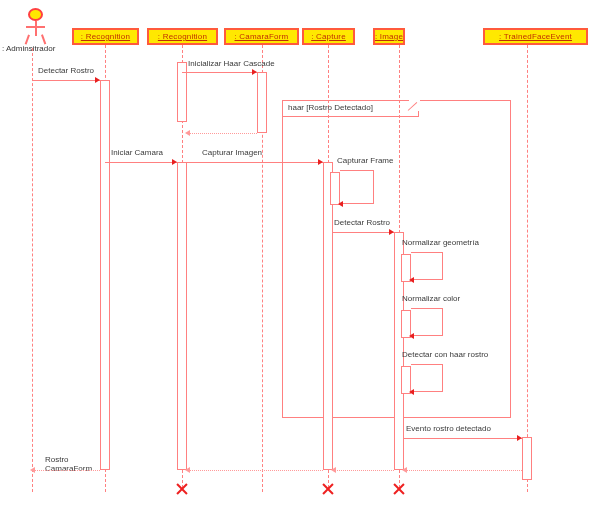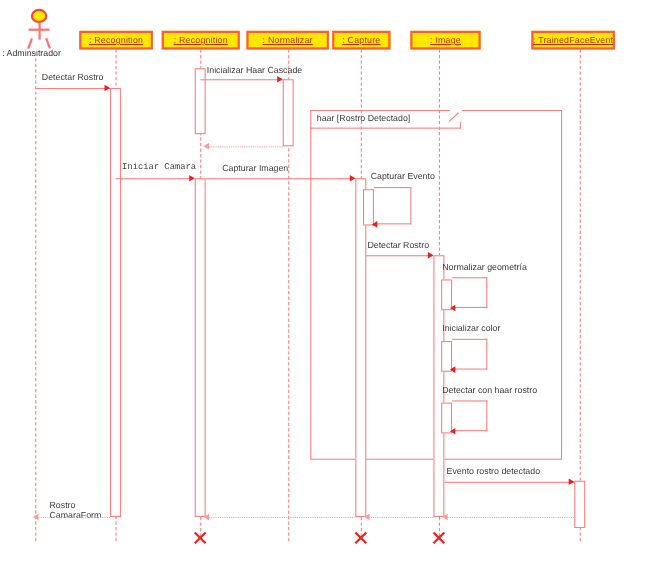--- a/index.html
+++ b/index.html
@@ -62,29 +62,29 @@
   </div>
   <div class="actor-label" style="left:2px;top:44px;">: Adminsitrador</div>
 
   <div class="obj-box" style="left:72px;top:28px;width:67px;">
     <span>: Recognition</span>
   </div>
   <div class="obj-box" style="left:147px;top:28px;width:71px;">
     <span>: Recognition</span>
   </div>
   <div class="obj-box" style="left:224px;top:28px;width:75px;">
-    <span>: Normalizar</span>
+    <span>: CamaraForm</span>
   </div>
   <div class="obj-box" style="left:302px;top:28px;width:53px;">
     <span>: Capture</span>
   </div>
-  <div class="obj-box" style="left:373px;top:28px;width:64px;">
+  <div class="obj-box" style="left:373px;top:28px;width:32px;">
     <span>: Image</span>
   </div>
-  <div class="obj-box" style="left:483px;top:28px;width:76px;">
+  <div class="obj-box" style="left:483px;top:28px;width:105px;">
     <span>: TrainedFaceEvent</span>
   </div>
 
   <div class="lifeline" style="left:32px;top:48px;height:444px;"></div>
   <div class="lifeline" style="left:105px;top:45px;height:447px;"></div>
   <div class="lifeline" style="left:182px;top:45px;height:443px;"></div>
   <div class="lifeline" style="left:262px;top:45px;height:447px;"></div>
   <div class="lifeline" style="left:328px;top:45px;height:443px;"></div>
   <div class="lifeline" style="left:399px;top:45px;height:443px;"></div>
   <div class="lifeline" style="left:527px;top:45px;height:447px;"></div>
@@ -119,41 +119,41 @@
   <div class="msg" style="left:32px;top:80px;width:68px;"></div>
   <div class="arrow r" style="left:95px;top:77px;"></div>
 
   <div class="msg-label" style="left:188px;top:59px;">Inicializar Haar Cascade</div>
   <div class="msg" style="left:182px;top:72px;width:75px;"></div>
   <div class="arrow r" style="left:252px;top:69px;"></div>
 
   <div class="msg ret" style="left:187px;top:133px;width:70px;"></div>
   <div class="arrow rl" style="left:185px;top:130px;"></div>
 
-  <div class="msg-label" style="left:111px;top:148px;font-family:Liberation Mono, monospace;">Iniciar  Camara</div>
+  <div class="msg-label" style="left:111px;top:148px;">Iniciar  Camara</div>
   <div class="msg" style="left:105px;top:162px;width:72px;"></div>
   <div class="arrow r" style="left:172px;top:159px;"></div>
 
   <div class="msg-label" style="left:202px;top:148px;">Capturar Imagen</div>
   <div class="msg" style="left:187px;top:162px;width:136px;"></div>
   <div class="arrow r" style="left:318px;top:159px;"></div>
 
-  <div class="msg-label" style="left:337px;top:156px;">Capturar Evento</div>
+  <div class="msg-label" style="left:337px;top:156px;">Capturar Frame</div>
   <div class="self" style="left:340px;top:170px;width:34px;height:34px;"></div>
   <div class="arrow l" style="left:338px;top:201px;"></div>
 
   <div class="msg-label" style="left:334px;top:218px;">Detectar Rostro</div>
   <div class="msg" style="left:333px;top:232px;width:61px;"></div>
   <div class="arrow r" style="left:389px;top:229px;"></div>
 
   <div class="msg-label" style="left:402px;top:238px;">Normalizar geometría</div>
   <div class="self" style="left:411px;top:252px;width:32px;height:28px;"></div>
   <div class="arrow l" style="left:409px;top:277px;"></div>
 
-  <div class="msg-label" style="left:402px;top:294px;">Inicializar color</div>
+  <div class="msg-label" style="left:402px;top:294px;">Normalizar color</div>
   <div class="self" style="left:411px;top:308px;width:32px;height:28px;"></div>
   <div class="arrow l" style="left:409px;top:333px;"></div>
 
   <div class="msg-label" style="left:402px;top:350px;">Detectar con haar rostro</div>
   <div class="self" style="left:411px;top:364px;width:32px;height:28px;"></div>
   <div class="arrow l" style="left:409px;top:389px;"></div>
 
   <div class="msg-label" style="left:406px;top:424px;">Evento rostro detectado</div>
   <div class="msg" style="left:404px;top:438px;width:118px;"></div>
   <div class="arrow r" style="left:517px;top:435px;"></div>

